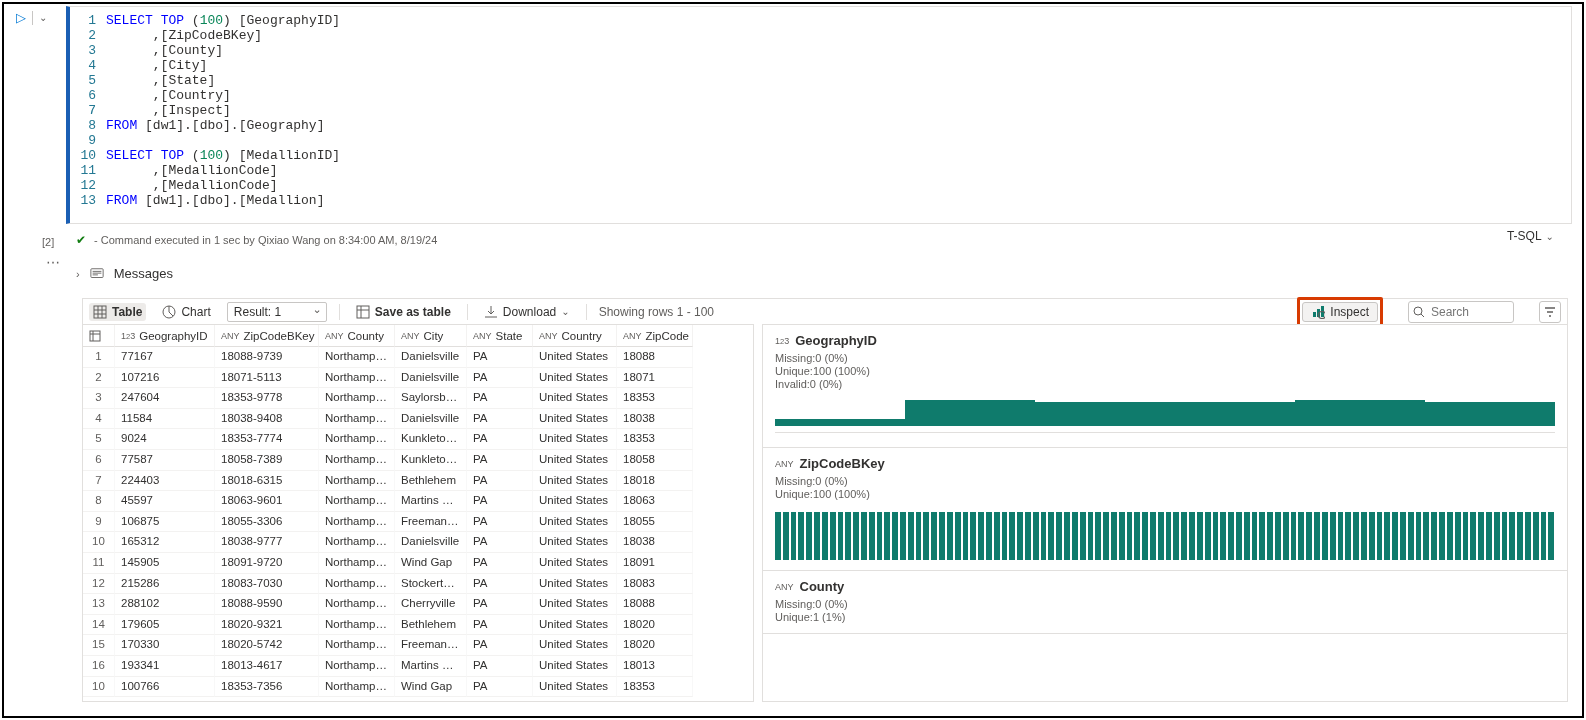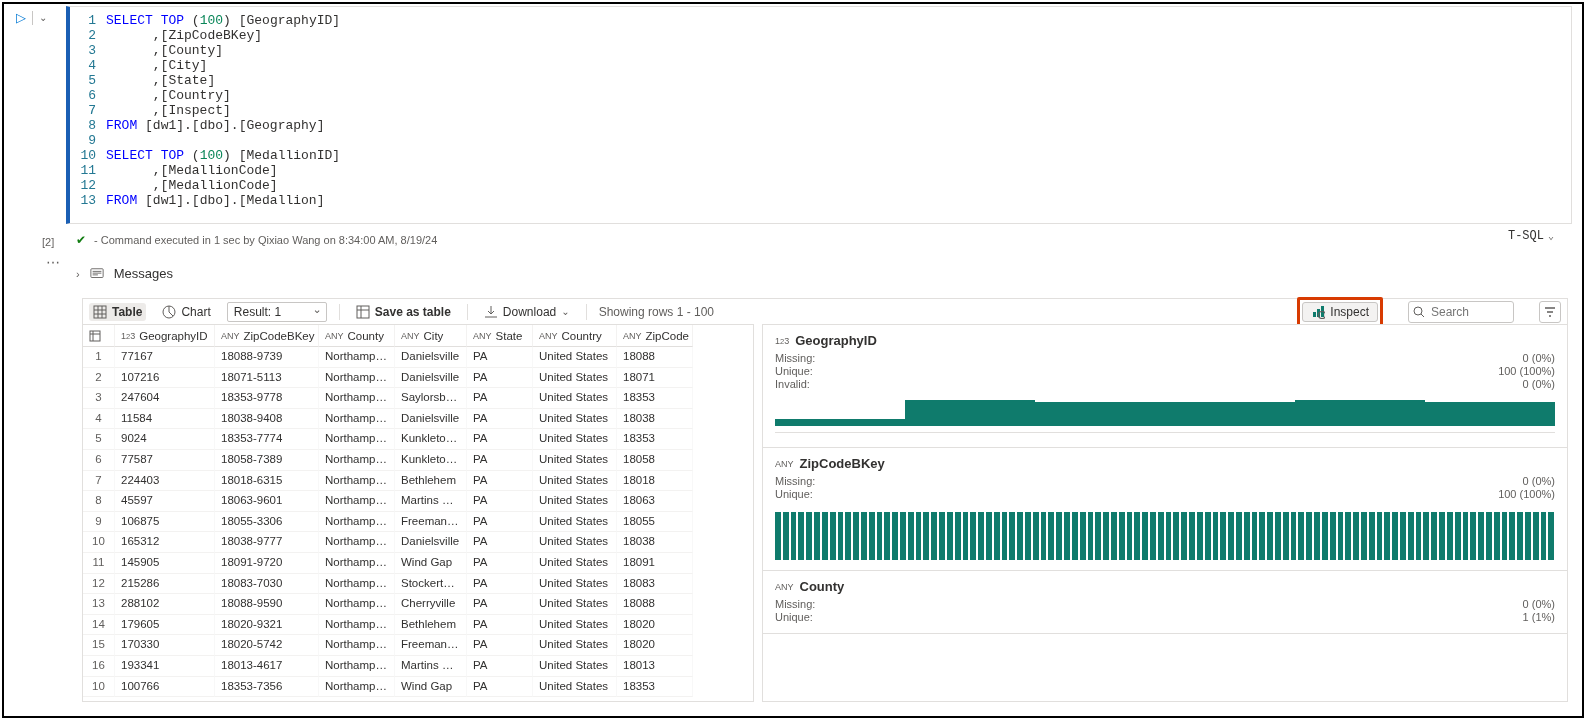--- a/index.html
+++ b/index.html
@@ -15,21 +15,21 @@
   .editor-frame { position:absolute; left:62px; top:2px; right:10px; height:218px; border:1px solid #e1dfdd; border-left:4px solid #1a5fb4; background:#fff; }
   .code-area { font-family: Consolas, "Courier New", monospace; font-size:13px; line-height:15px; padding:6px 0 0 0; }
   .code-line { display:flex; }
   .lineno { width:36px; text-align:right; color:#237893; padding-right:10px; }
   .code { white-space:pre; }
   .kw { color:#0000ff; }
   .num { color:#098658; }
   .br { color:#323130; }
   .status-row { position:absolute; left:62px; top:225px; right:10px; height:22px; display:flex; align-items:center; font-size:11px; color:#605e5c; }
   .check { color:#107c10; margin-right:8px; margin-left:10px; font-size:12px; }
-  .lang { position:absolute; right:18px; top:0; color:#323130; font-size:12px; display:flex; align-items:center; gap:4px;font-family:Liberation Mono, monospace; }
+  .lang { position:absolute; right:18px; top:0; color:#323130; font-size:12px; display:flex; align-items:center; gap:4px; }
   .messages-row { position:absolute; left:72px; top:262px; display:flex; align-items:center; gap:10px; color:#323130; font-size:13px; }
   .msg-chev { color:#605e5c; font-size:11px; }
   .msg-icon { width:14px; height:14px; }
   .toolbar { position:absolute; left:78px; top:294px; right:14px; height:26px; border:1px solid #e1dfdd; border-bottom:none; background:#fff; display:flex; align-items:center; padding:0 6px; gap:12px; }
   .tb-btn { display:flex; align-items:center; gap:5px; font-size:12px; color:#323130; padding:2px 4px; cursor:pointer; border-radius:3px;text-align:center; }
   .tb-btn.active { background:#edebe9; font-weight:600; }
   .result-dd { border:1px solid #c8c6c4; border-radius:2px; padding:1px 18px 1px 6px; font-size:12px; position:relative; width:100px; height:20px; display:flex; align-items:center; }
   .result-dd:after { content:"⌄"; position:absolute; right:4px; top:0px; color:#605e5c; font-size:11px; }
   .tb-sep { width:1px; height:16px; background:#e1dfdd; }
   .bold { font-weight:600; }
@@ -49,21 +49,21 @@
   .grid-scroll { position:absolute; top:22px; left:0; right:0; bottom:0; overflow-y:auto; }
   .grid-scroll::-webkit-scrollbar { width:10px; }
   .grid-scroll::-webkit-scrollbar-thumb { background:#c8c6c4; border-radius:5px; }
   .inspect-panel { position:absolute; left:758px; top:320px; right:14px; bottom:14px; border:1px solid #e1dfdd; overflow-y:auto; background:#fff; }
   .inspect-panel::-webkit-scrollbar { width:10px; }
   .inspect-panel::-webkit-scrollbar-thumb { background:#c8c6c4; border-radius:5px; }
   .ip-card { border-bottom:1px solid #e1dfdd; padding:8px 12px 10px 12px; }
   .ip-head { display:flex; align-items:center; gap:6px; font-weight:600; font-size:13px; margin-bottom:4px; }
   .ip-head .tt { color:#605e5c; font-size:9px; font-weight:normal; }
   .ip-stats { display:flex; flex-direction:column; gap:1px; font-size:11px; color:#605e5c; }
-  .ip-stat-row { display:flex; justify-content:space-between; }
+  .ip-stat-row { display:flex; justify-content:flex-start; }
   .hist { margin-top:10px; height:26px; display:flex; align-items:flex-end; gap:0; }
   .hist .bar { background:#0f7b6c; flex:1; }
   .hist-line { margin-top:6px; height:1px; background:#e1dfdd; margin-bottom:4px; }
   .hist-range { display:flex; justify-content:space-between; font-size:11px; color:#605e5c; }
   .hist2 { margin-top:12px; height:48px; display:flex; align-items:flex-end; gap:2px; }
   .hist2 .bar { background:#0f7b6c; flex:1; }
   svg { display:block; }
   .ic { color:#605e5c; }
 </style>
 </head>

